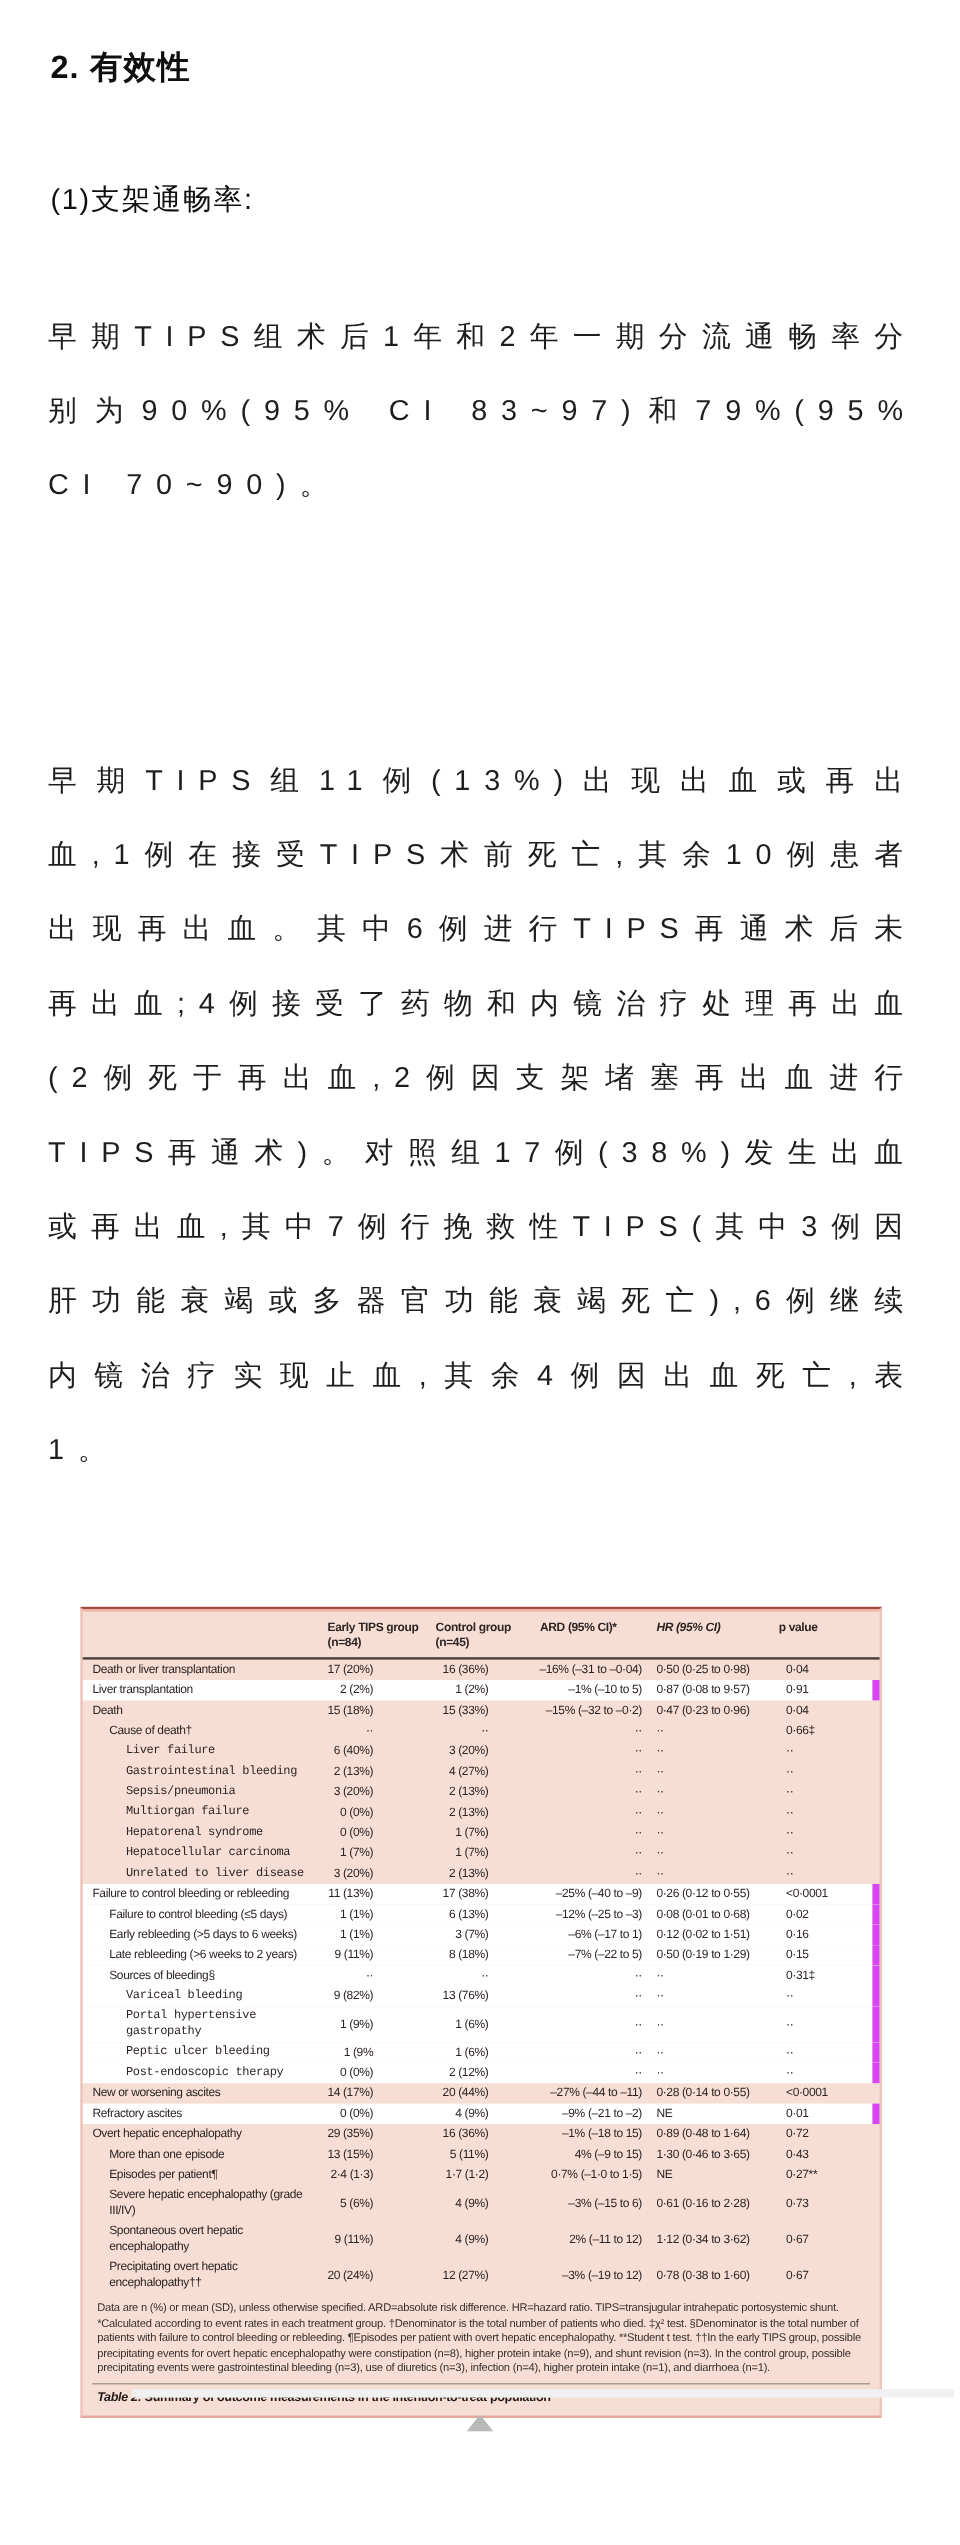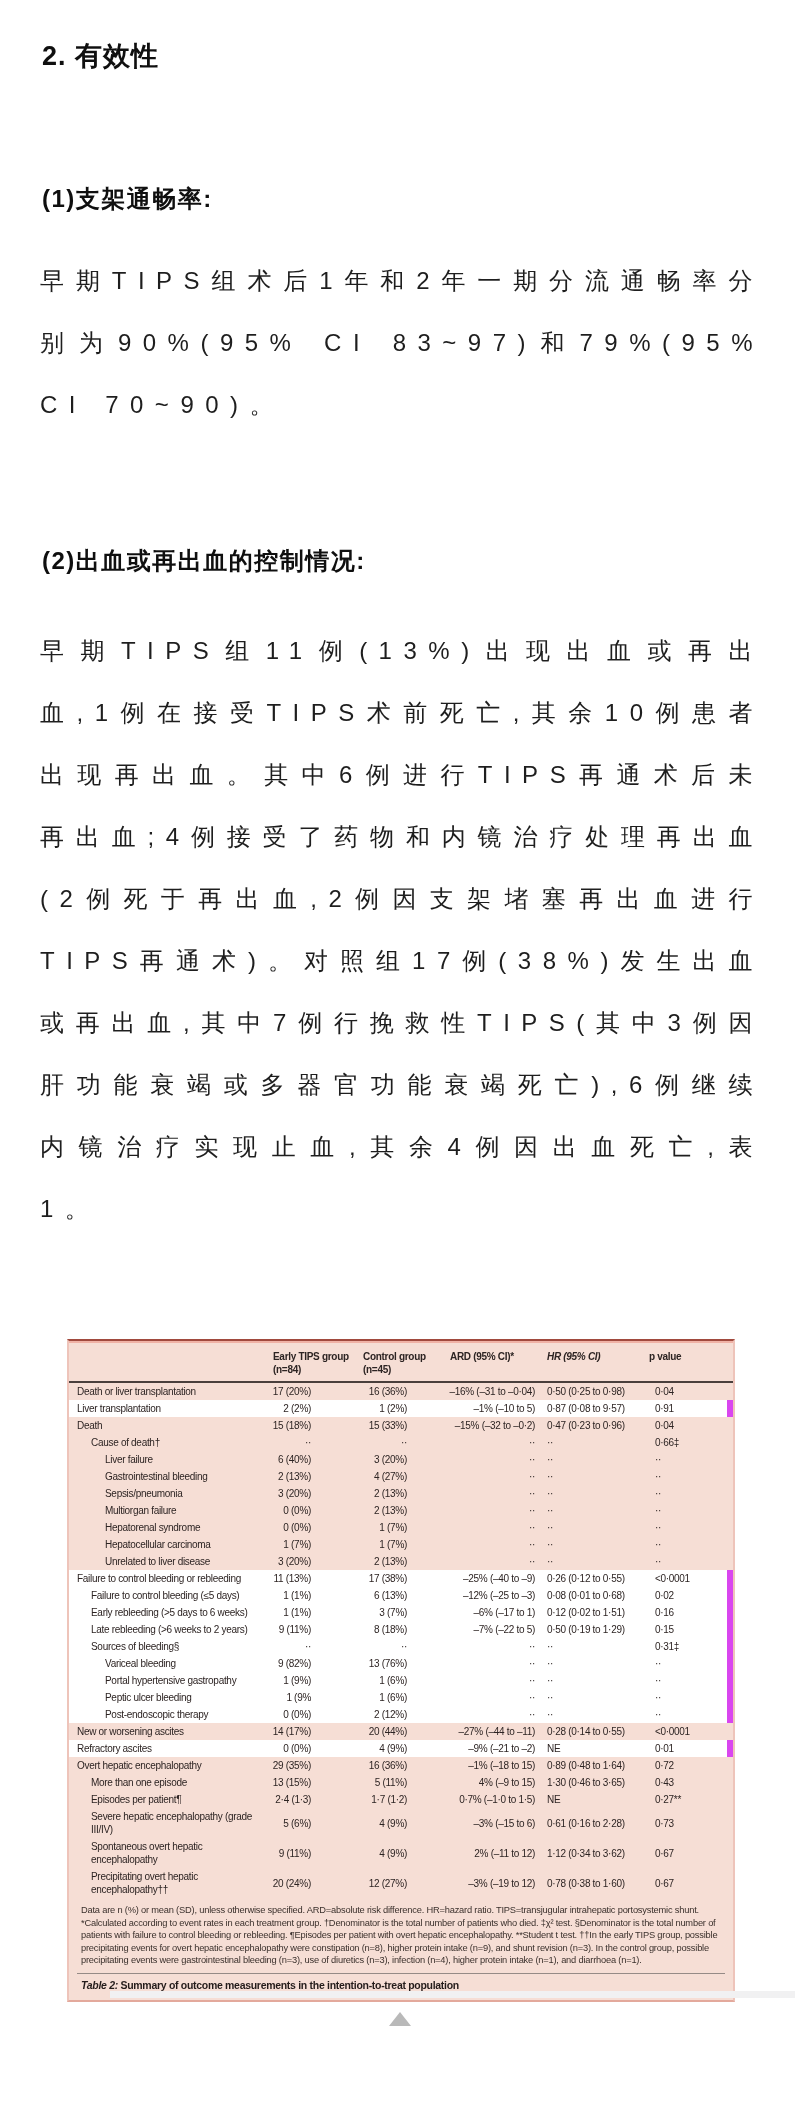--- a/index.html
+++ b/index.html
@@ -1,21 +1,21 @@
 <!DOCTYPE html>
 <html><head>
 <meta charset="utf-8">
 <style>
   html,body{margin:0;padding:0;background:#ffffff;}
   .page{position:relative;width:800px;height:2121px;background:#ffffff;overflow:hidden;
         font-family:"Liberation Sans","DejaVu Sans",sans-serif;}
   .sec-title{position:absolute;left:42px;top:38px;font-size:27px;font-weight:700;color:#0f0f0f;
         letter-spacing:1px;line-height:36px;}
-  .sub-title{position:absolute;left:42px;font-size:24px;font-weight:700;color:#0f0f0f;
-        letter-spacing:1.5px;line-height:34px;margin-top:32px;}
+  .sub-title{position:absolute;left:42px;font-size:24px;font-weight:400;color:#0f0f0f;
+        letter-spacing:1.5px;line-height:34px;}
   .sub1{top:150px;}
   .sub2{top:512px;}
   .para{position:absolute;left:40px;width:724px;font-size:24px;line-height:62px;color:#1e1e1e;
         letter-spacing:11.5px;text-align:justify;text-justify:inter-character;}
   .para1{top:250px;}
   .para2{top:620px;}
 
   
   .tbl{position:absolute;left:67px;top:1339px;width:668px;box-sizing:border-box;
        background:#f6ded5;color:#2d2423;
@@ -29,21 +29,21 @@
   .h2c{padding-left:10px;}
   .h3c{padding-left:52px;}
   .h4c{padding-left:43px;}
   .h5c{padding-left:12px;font-style:italic;}
   .h6c{padding-left:0px;}
   .trow{align-items:center;padding:2px 0;min-height:13px;box-sizing:border-box;}
   .trow.bg-white{background:#ffffff;border-right:6px solid #d946ef;}
   .lab{white-space:normal;}
   .lab0{padding-left:8px;}
   .lab1{padding-left:22px;}
-  .lab2{padding-left:36px;}
+  .lab2{padding-left:36px;font-family:Liberation Mono, monospace;}
   .num{text-align:right;white-space:nowrap;}
   .c5{padding-left:12px;white-space:nowrap;}
   .c6{padding-left:6px;white-space:nowrap;}
   .tfoot{padding:6px 10px 4px 12px;font-size:9.3px;letter-spacing:-0.2px;line-height:12.5px;color:#3a302c;}
   .tcapline{border-top:1px solid #958a86;margin:2px 8px 0 8px;}
   .tcap{padding:5px 10px 8px 12px;font-weight:700;font-size:10.5px;color:#241c1b;}
   .tcap .it{font-style:italic;}
 
   .gray-strip{position:absolute;left:110px;top:1991px;width:685px;height:7px;background:#f1f1f2;}
   .up-triangle{position:absolute;left:389px;top:2012px;width:0;height:0;
@@ -56,21 +56,20 @@
 <body>
 
 <div class="page">
 
   <div class="sec-title">2. 有效性</div>
 
   <div class="sub-title sub1">(1)支架通畅率:</div>
 
   <div class="para para1">早期TIPS组术后1年和2年一期分流通畅率分别为90%(95% CI 83~97)和79%(95% CI 70~90)。</div>
 
-  <div class="sub-title sub2">(2)出血或再出血的控制情况:</div>
 
   <div class="para para2">早期TIPS组11例(13%)出现出血或再出血,1例在接受TIPS术前死亡,其余10例患者出现再出血。其中6例进行TIPS再通术后未再出血;4例接受了药物和内镜治疗处理再出血(2例死于再出血,2例因支架堵塞再出血进行TIPS再通术)。对照组17例(38%)发生出血或再出血,其中7例行挽救性TIPS(其中3例因肝功能衰竭或多器官功能衰竭死亡),6例继续内镜治疗实现止血,其余4例因出血死亡,表1。</div>
 
   <div class="tbl">
     <div class="tbl-accent"></div>
     <div class="grid thead">
       <div class="hc"></div>
       <div class="hc h2c">
         <div>Early TIPS group</div>
         <div>(n=84)</div>

